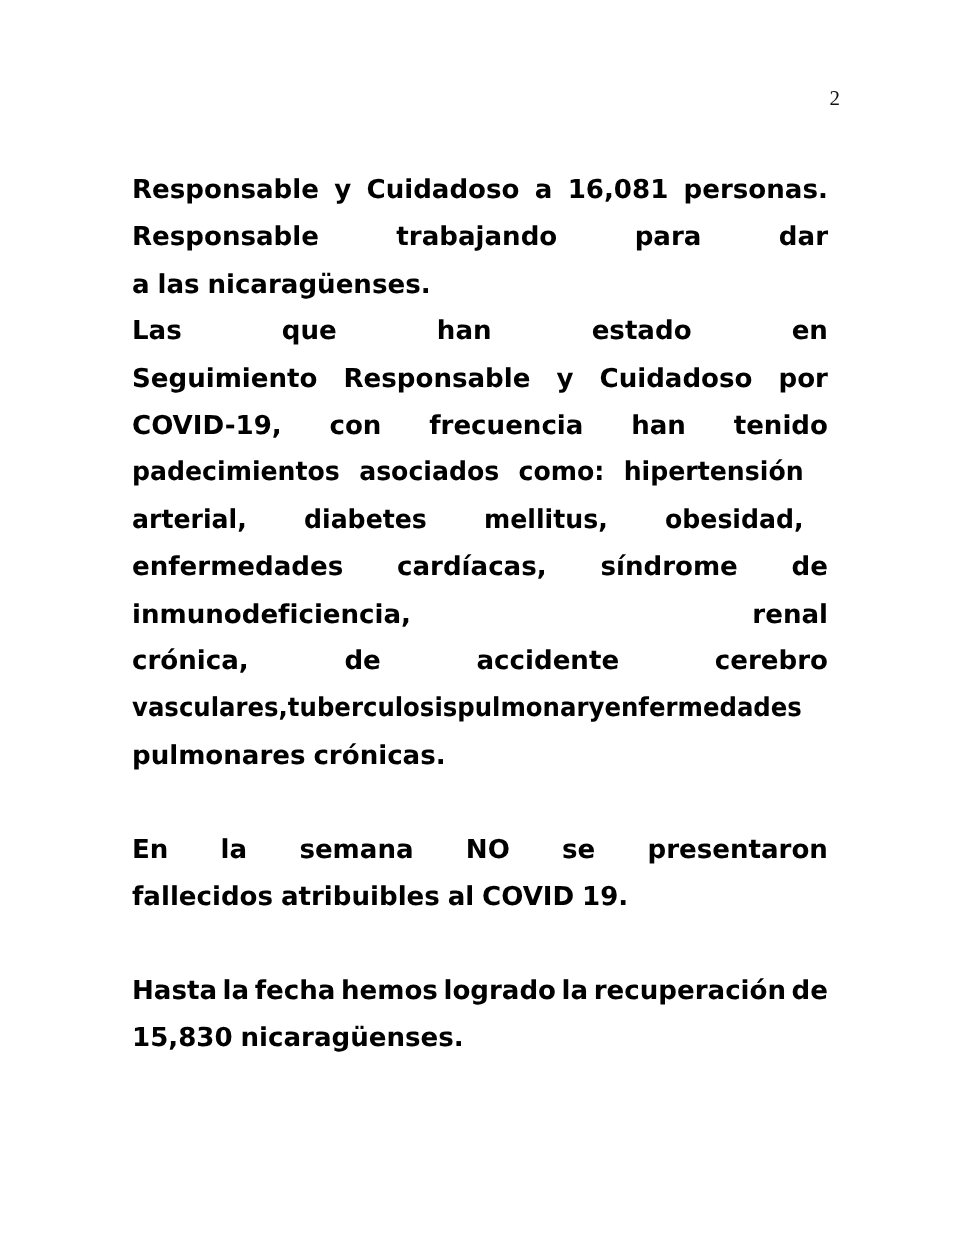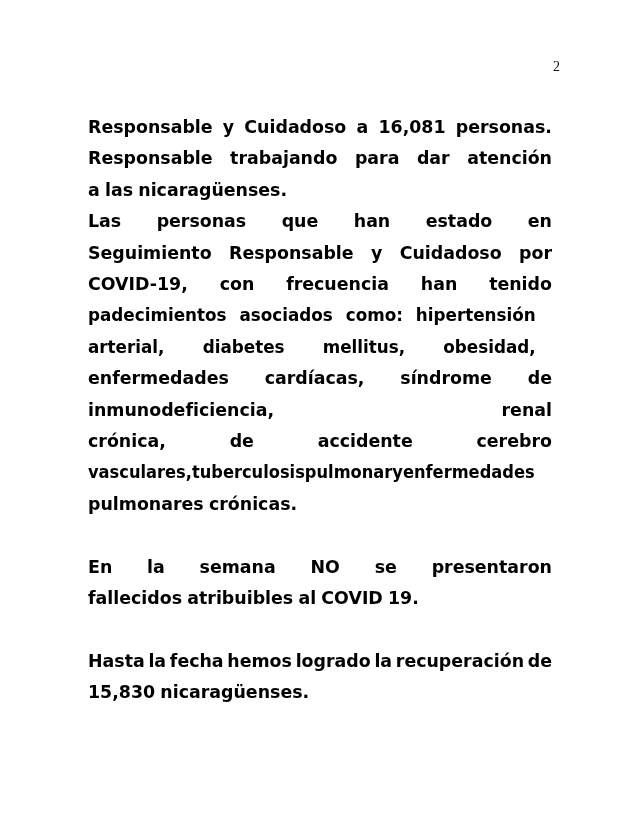--- a/index.html
+++ b/index.html
@@ -88,30 +88,28 @@
           <span>Cuidadoso</span>
           <span>a</span>
           <span>16,081</span>
           <span>personas.</span>
         </div>
         <div class="line-row">
           <span>Responsable</span>
           <span>trabajando</span>
           <span>para</span>
           <span>dar</span>
-          <span>atención</span>
         </div>
         <div class="line-row flush">
           <span>a</span>
           <span>las</span>
           <span>nicaragüenses.</span>
         </div>
         <div class="line-row">
           <span>Las</span>
-          <span>personas</span>
           <span>que</span>
           <span>han</span>
           <span>estado</span>
           <span>en</span>
         </div>
         <div class="line-row">
           <span>Seguimiento</span>
           <span>Responsable</span>
           <span>y</span>
           <span>Cuidadoso</span>

